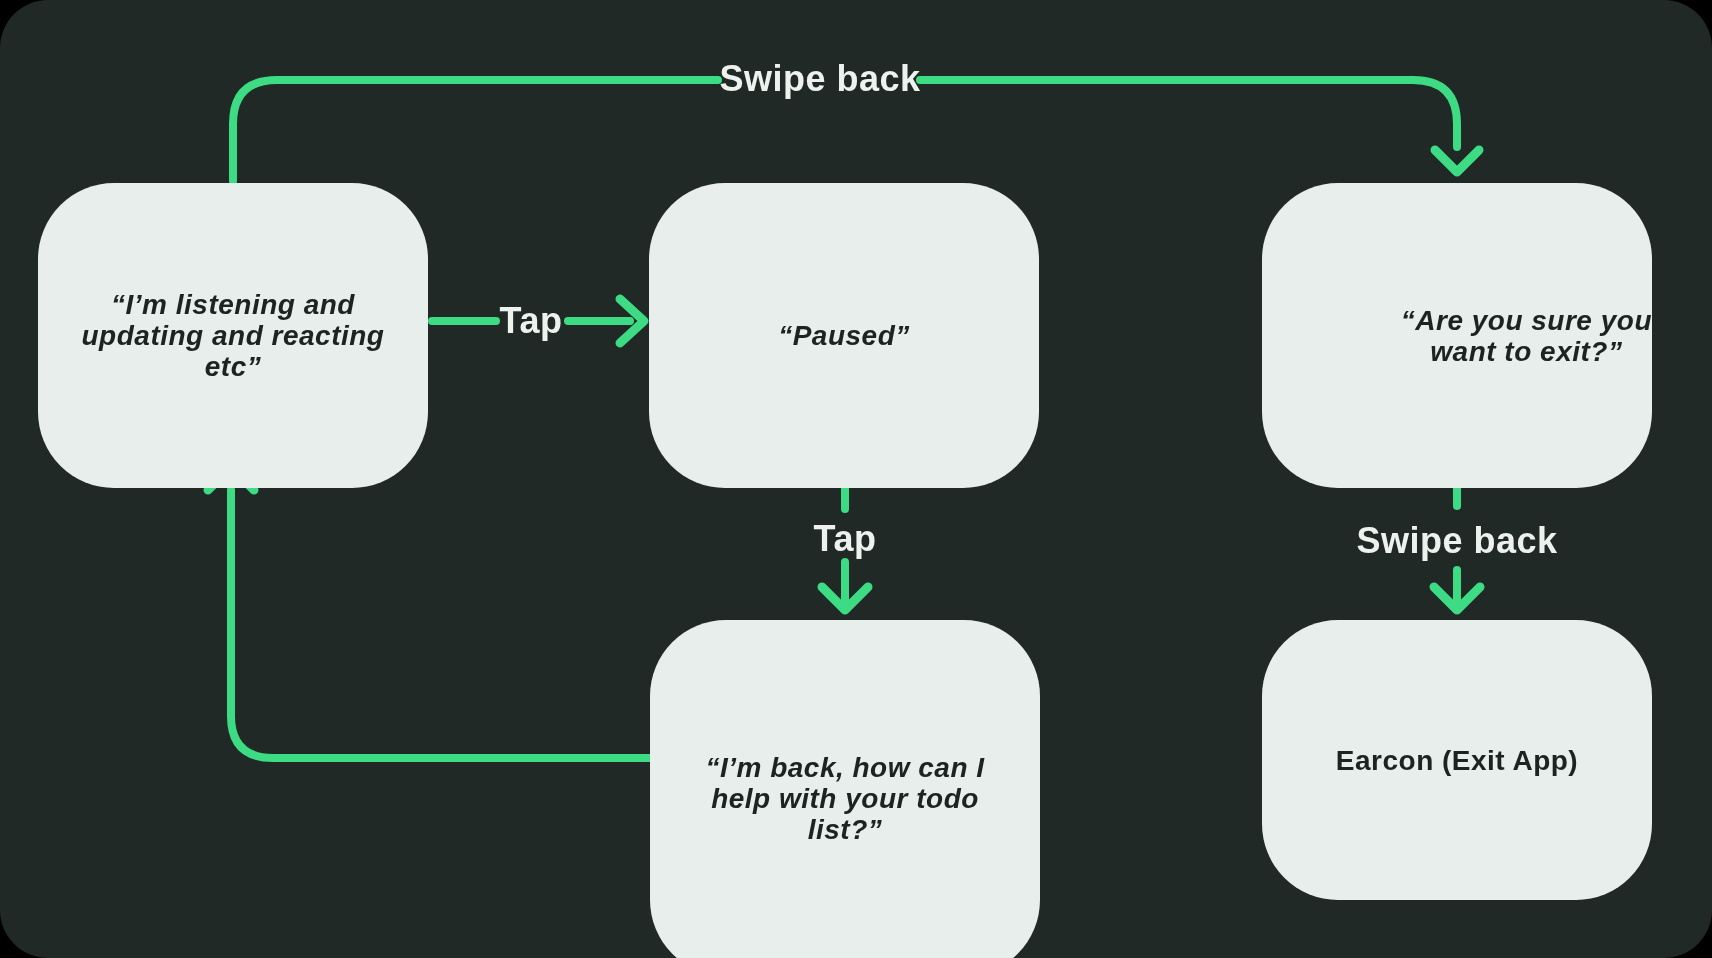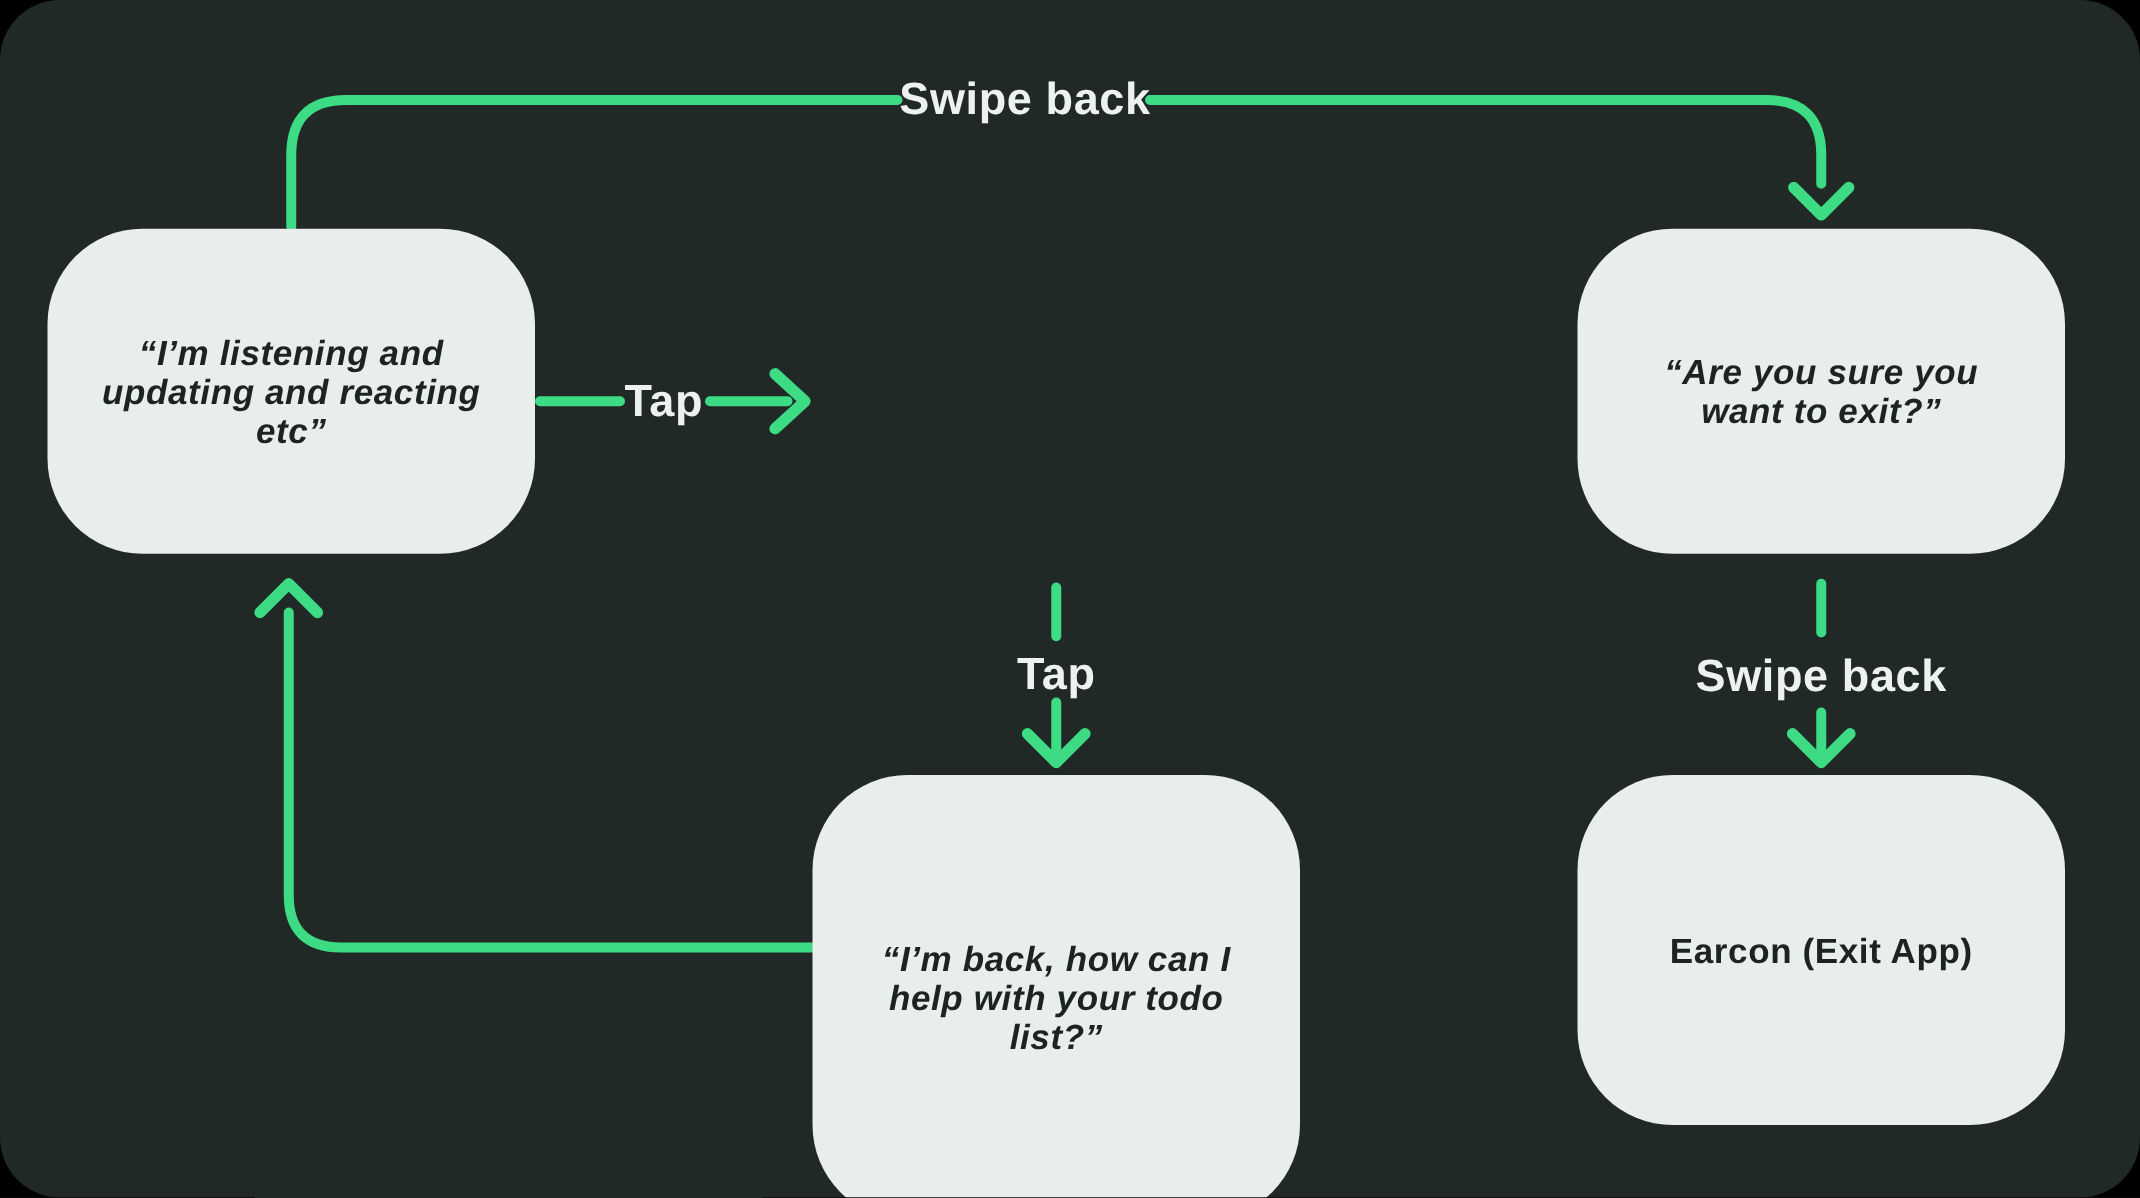--- a/index.html
+++ b/index.html
@@ -29,21 +29,21 @@
     fill: none;
     stroke-linecap: round;
   }
   .edges path.head {
     stroke-width: 9;
     stroke-linejoin: round;
   }
   .node {
     position: absolute;
     width: 390px;
-    height: 260px;
+    height: 305px;
     background: #e7eeeb;
     border-radius: 76px;
     display: flex;
     align-items: center;
     justify-content: center;
     text-align: center;
   }
   .node .txt {
     white-space: pre-line;
     font-style: italic;
@@ -51,21 +51,21 @@
     font-size: 28px;
     line-height: 31px;
     color: #1b2420;
     letter-spacing: 0.5px;
   }
   .node .txt.plain {
     font-style: normal;
   }
   .node-1 { left: 38px;   top: 183px; }
   .node-2 { left: 649px;  top: 183px; }
-  .node-3 { left: 1262px; top: 183px; }
+  .node-3 { left: 1262px; top: 183px; justify-content: flex-end; }
   .node-4 { left: 650px;  top: 620px; height: 356px; }
   .node-5 { left: 1262px; top: 620px; height: 280px; }
   .edge-label {
     position: absolute;
     transform: translate(-50%, -50%);
     font-weight: 700;
     font-size: 36px;
     color: #edf2ee;
     white-space: nowrap;
     letter-spacing: 0.5px;
@@ -111,20 +111,23 @@
       <path class="head" d="M208,490 L231,467 L254,490"></path>
     </g>
   </svg>
 
   <div class="node node-1">
     <span class="txt">“I’m listening and
 updating and reacting
 etc”</span>
   </div>
 
+  <div class="node node-2">
+    <span class="txt">“Paused”</span>
+  </div>
 
   <div class="node node-3">
     <span class="txt">“Are you sure you
 want to exit?”</span>
   </div>
 
   <div class="node node-4">
     <span class="txt">“I’m back, how can I
 help with your todo
 list?”</span>

